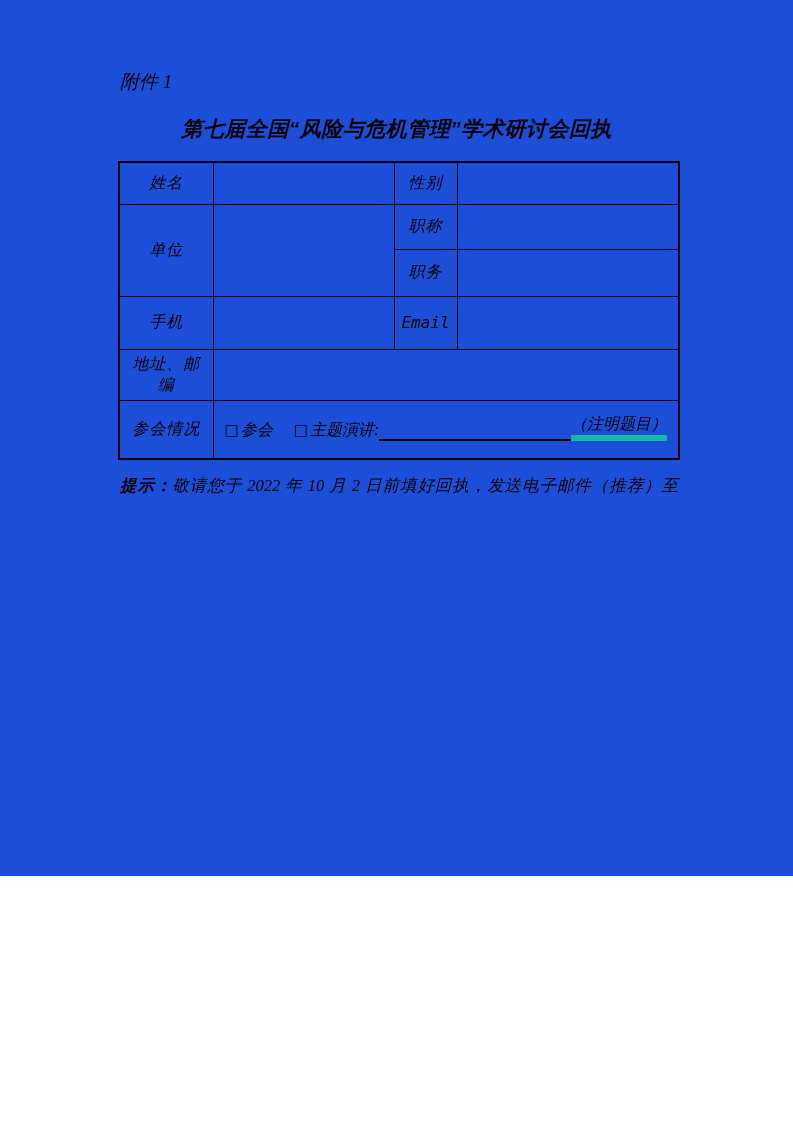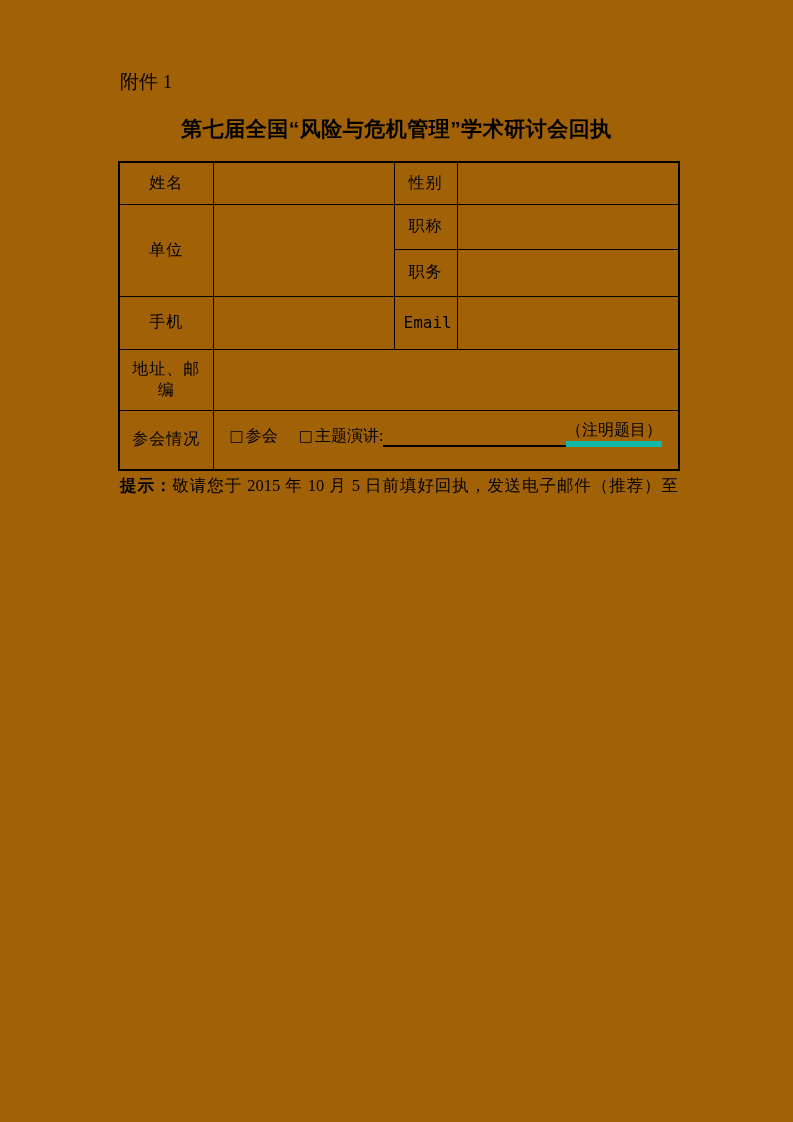--- a/index.html
+++ b/index.html
@@ -1,23 +1,24 @@
 <!DOCTYPE html>
 <html><head>
 <meta charset="utf-8">
 <style>
   html, body { margin: 0; padding: 0; background: #ffffff; }
   .page {
     position: relative;
     width: 793px;
-    height: 1122px;
-    background: #a16207;
+    height: 876px;
+    background: #1d4ed8;
     color: #000000;
     font-family: "Liberation Serif", "DejaVu Serif", serif;
     overflow: hidden;
+    font-style: italic;
   }
   .attachment-label {
     position: absolute;
     left: 120px;
     top: 69px;
     font-size: 19px;
     white-space: pre;
   }
   .doc-title {
     position: absolute;
@@ -34,21 +35,21 @@
     position: absolute;
     left: 118px;
     top: 161px;
     width: 560px;
     border-collapse: collapse;
     table-layout: fixed;
     border: 2px solid #000;
   }
   table.reply-form td, table.reply-form th {
     border: 1px solid #000;
-    padding: 9px;
+    padding: 4px;
     font-size: 16px;
     font-weight: 400;
     overflow: hidden;
   }
   .label-cell {
     text-align: center;
     vertical-align: middle;
     letter-spacing: 1px;
   }
   .email-label {
@@ -147,16 +148,16 @@
             <span class="checkbox-option"><span class="cb-glyph">□</span><span>主题演讲:</span></span>
             <span class="fill-line"></span>
             <span class="note-on-line">（注明题目）</span>
           </div>
         </td>
       </tr>
     </tbody>
   </table>
 
   <div class="hint">
-    <div class="hint-line1"><span class="hint-lead">提示：</span><span>敬请您于 2015 年 10 月 5 日前填好回执，发送电子邮件（推荐）至</span></div>
+    <div class="hint-line1"><span class="hint-lead">提示：</span><span>敬请您于 2022 年 10 月 2 日前填好回执，发送电子邮件（推荐）至</span></div>
   </div>
 
 </div>
 
 </body></html>

